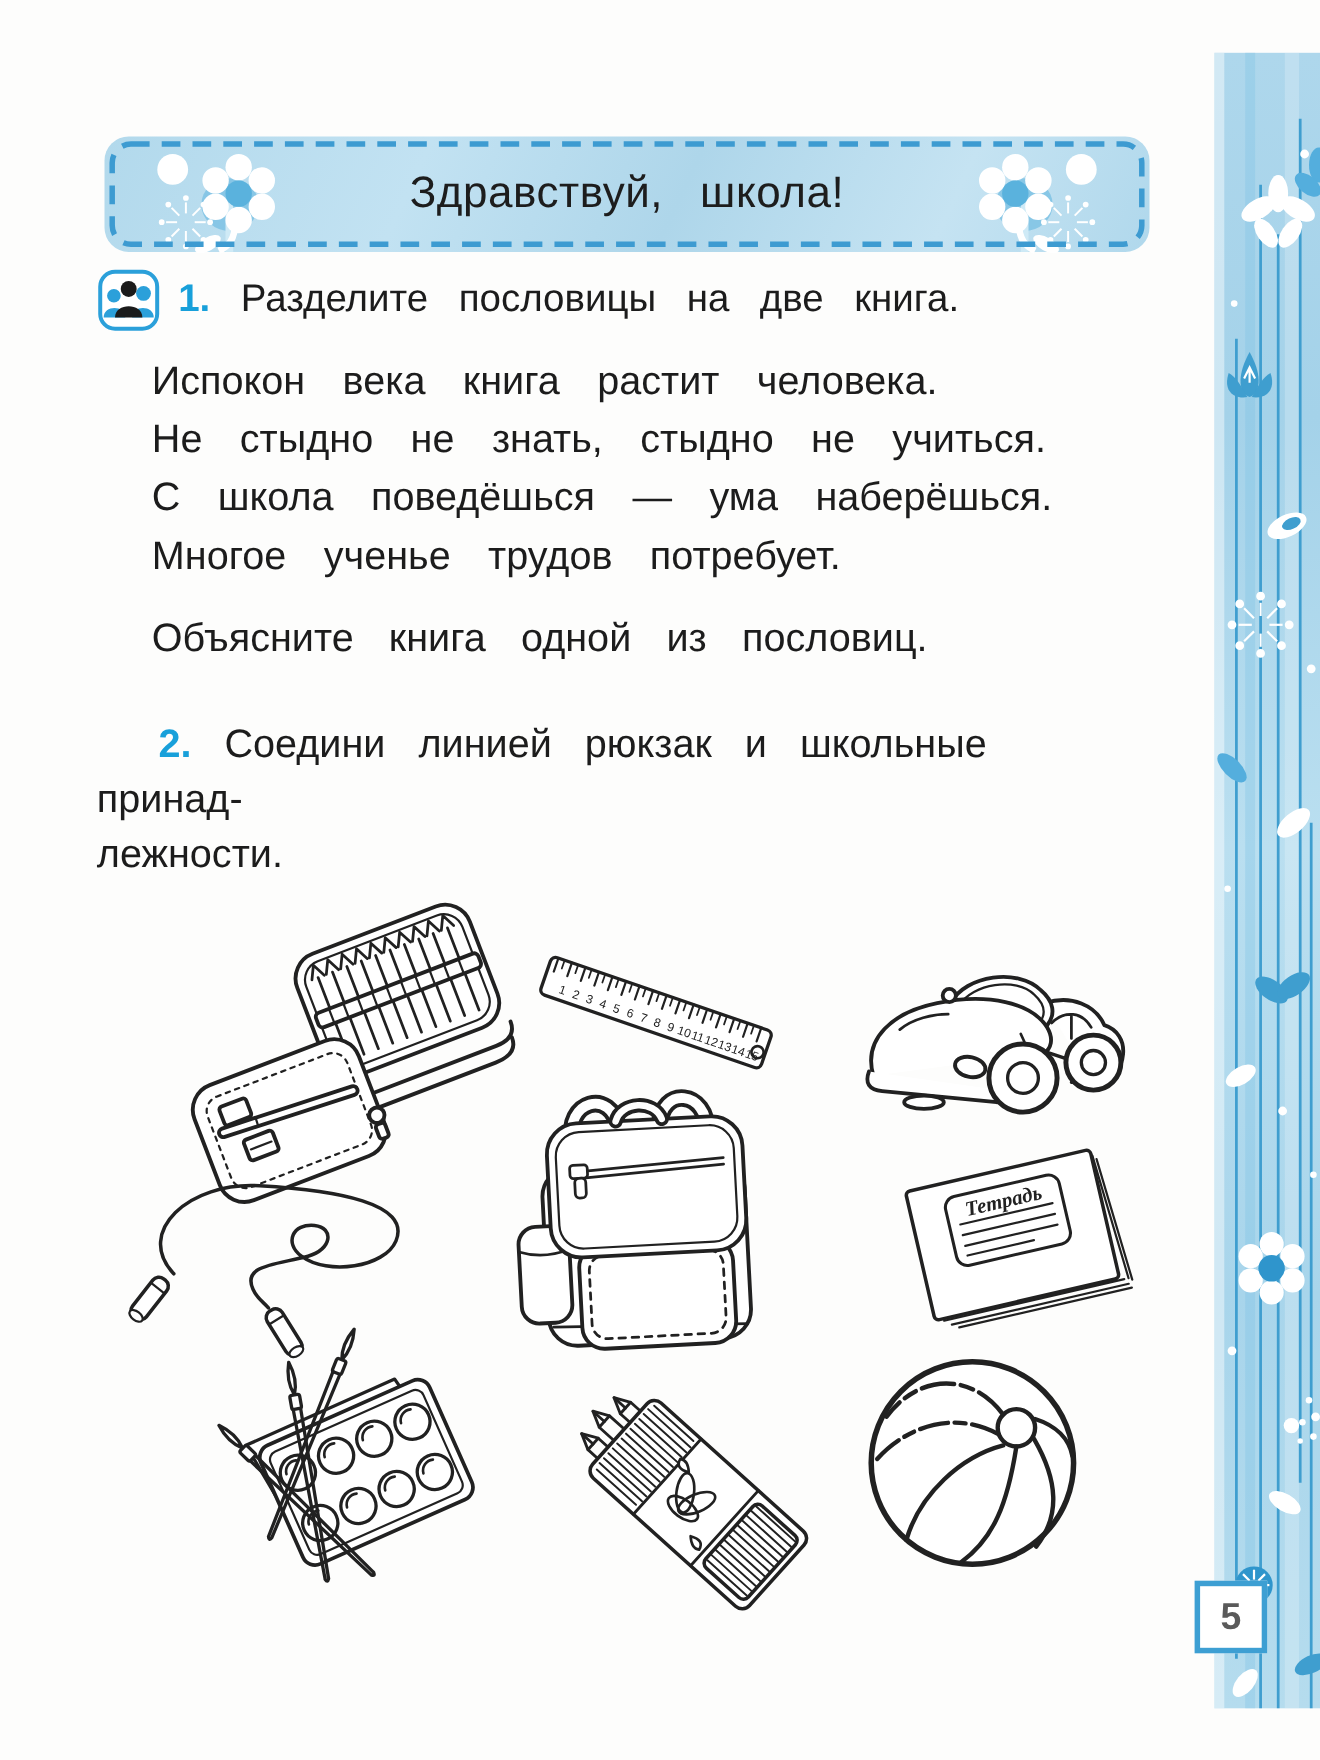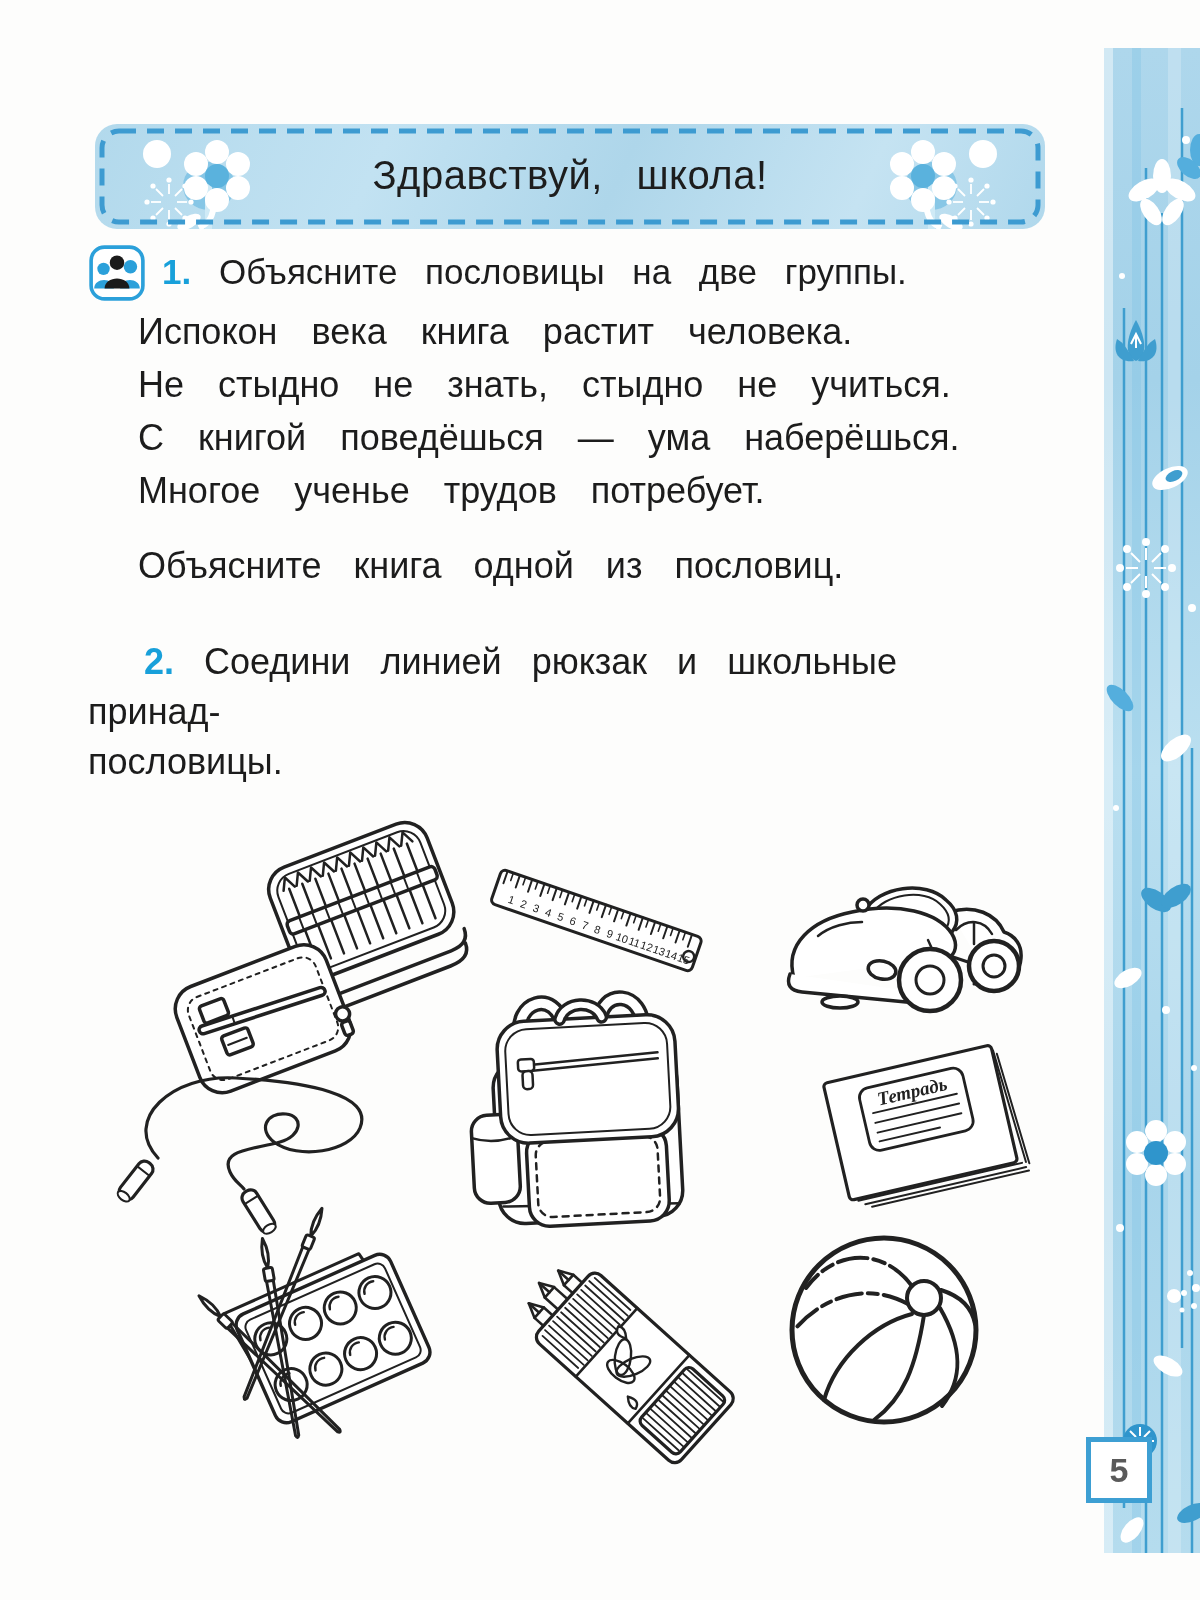--- a/index.html
+++ b/index.html
@@ -20,21 +20,21 @@
   .banner h1{position:relative;z-index:2;margin:0;text-align:center;line-height:103px;
              font-size:40px;font-weight:normal;color:#1d1d1d;letter-spacing:.5px;word-spacing:22px;}
   .banner .deco{position:absolute;left:0;top:0;z-index:1;}
 
   
   main{position:absolute;left:88px;top:244px;width:962px;}
   .ex-head{display:flex;align-items:flex-start;gap:16px;}
   .task-icon{width:58px;height:58px;flex:none;}
   .ex-head p{margin:8px 0 0;font-size:35px;word-spacing:18px;}
   .num{color:#18a0da;font-weight:bold;}
-  .proverbs{margin:12px 0 0 50px;}
+  .proverbs{margin:26px 0 0 50px;}
   .proverbs p{margin:0 0 17px;font-size:36px;line-height:1;word-spacing:24px;}
   .followup{margin:36px 0 0 50px;font-size:36px;word-spacing:22px;}
   .ex2{margin:50px 0 0;font-size:36px;line-height:50px;word-spacing:20px;text-indent:56px;}
 
   
   .board{position:absolute;left:0;top:0;width:1200px;height:1600px;}
   .item{position:absolute;margin:0;cursor:pointer;}
   .item svg{width:100%;height:100%;}
   .ink{stroke:#212121;fill:none;stroke-linecap:round;stroke-linejoin:round;}
 </style>
@@ -219,35 +219,35 @@
             <circle cx="41" cy="22" r="6.5"></circle>
             <path d="M31,43 C31,32 50,32 50,43 Z"></path>
           </g>
           <g fill="#1b1b1b">
             <circle cx="28" cy="18" r="7"></circle>
             <path d="M16,43 C16,30 40,30 40,43 Z"></path>
           </g>
         </svg>
       </span>
       <p><span class="num">1.</span>
-        <span>Объясните пословицы на две группы.</span></p>
+        <span>Разделите пословицы на две книга.</span></p>
     </div>
 
     <div class="proverbs">
       <p>Испокон века книга растит человека.</p>
       <p>Не стыдно не знать, стыдно не учиться.</p>
-      <p>С книгой поведёшься — ума наберёшься.</p>
+      <p>С школа поведёшься — ума наберёшься.</p>
       <p>Многое ученье трудов потребует.</p>
     </div>
 
     <p class="followup">Объясните книга одной из пословиц.</p>
 
     <p class="ex2"><span class="num">2.</span>
       <span>Соедини линией рюкзак и школьные принад-</span><br>
-      <span>пословицы.</span></p>
+      <span>лежности.</span></p>
   </main>
 
   <div class="board">
 
     <figure class="item" style="left:150px;top:840px;width:315px;height:230px;">
       <svg viewBox="0 0 315 230">
         <g class="ink" stroke-width="3.5" transform="translate(4,8) rotate(-21 150 110)">
           <rect x="140" y="18" width="168" height="118" rx="24" fill="#fff"></rect>
           <rect x="148" y="26" width="152" height="102" rx="18" stroke-width="2"></rect>
           <path stroke-width="2.5" d="M155,40l6,-12 6,12m2,0l6,-12 6,12m2,0l6,-12 6,12m2,0l6,-12 6,12m2,0l6,-12 6,12m2,0l6,-12 6,12m2,0l6,-12 6,12m2,0l6,-12 6,12m2,0l6,-12 6,12m2,0l6,-12 6,12"></path>

